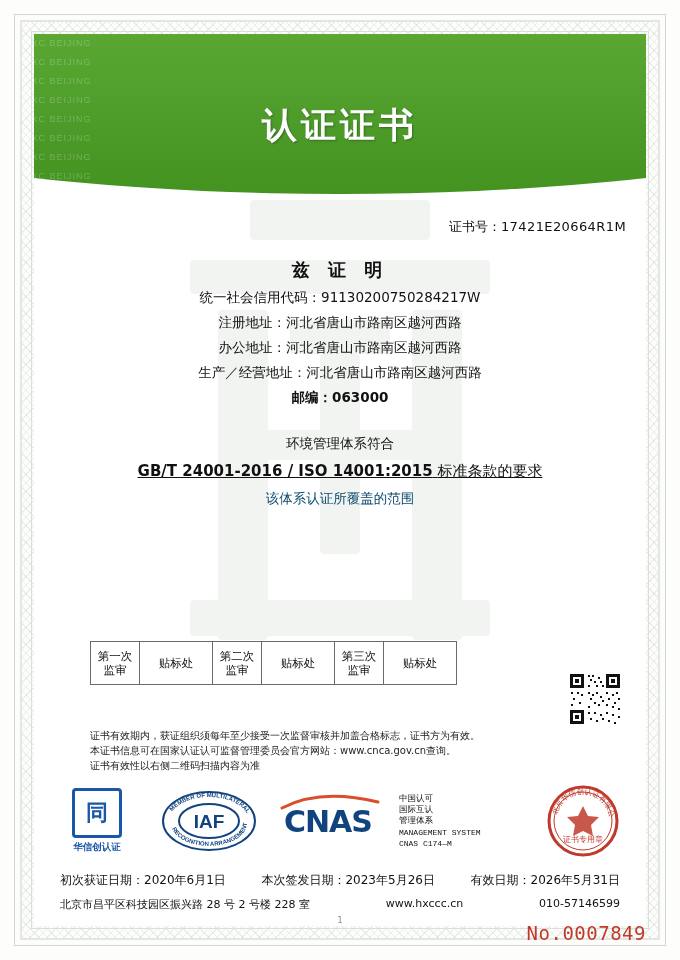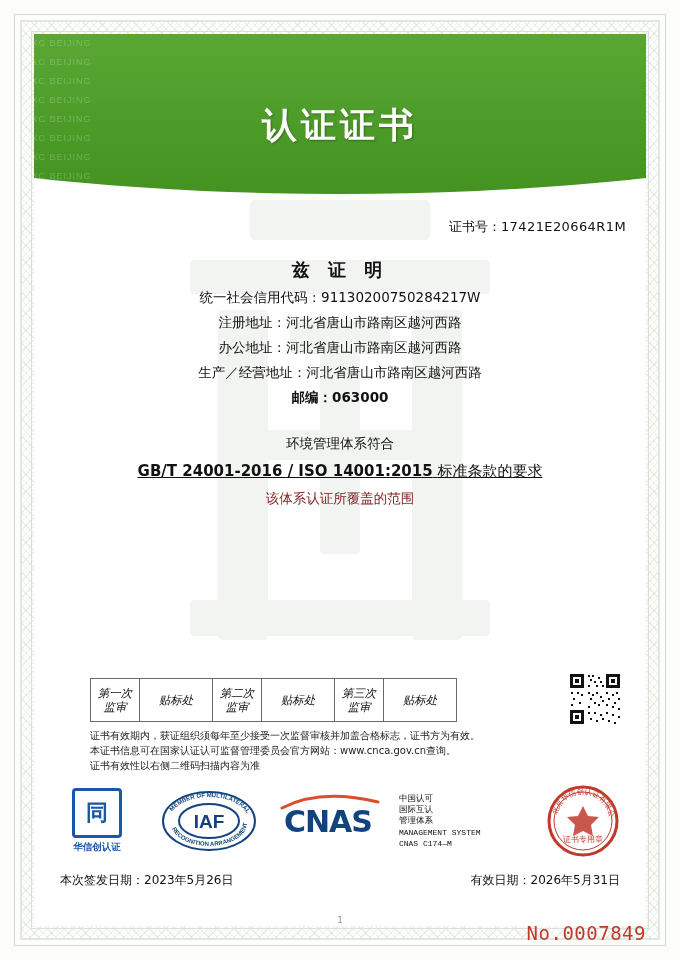--- a/index.html
+++ b/index.html
@@ -174,40 +174,39 @@
     font-size: 15px;
     color: #111;
     margin-top: 9px;
     font-family: "DejaVu Sans", sans-serif;
     text-decoration: underline;
   }
   .std-name b { font-weight: bold; }
   .scope-label {
     text-align: center;
     font-size: 13.5px;
-    color: #7f1d1d;
+    color: #0c4a6e;
     margin-top: 9px;
     font-family: "DejaVu Sans", sans-serif;
   }
   .scope-text {
     text-align: center;
     font-size: 13.5px;
     color: #111;
     margin-top: 9px;
     font-family: "DejaVu Sans", sans-serif;
   }
 
   
   .surv-wrap {
     position: absolute;
     left: 90px;
-    top: 678px;
+    top: 641px;
     width: 352px;
     z-index: 4;
-    font-style: italic;
   }
   table.surv {
     border-collapse: collapse;
     width: 100%;
     table-layout: fixed;
   }
   table.surv td {
     border: 1px solid #6a6a6a;
     height: 40px;
     text-align: center;
@@ -547,21 +546,27 @@
         </text>
         <path d="M37 22 l5 10 11 1 -8 8 2 11 -10 -5 -10 5 2 -11 -8 -8 11 -1 z" fill="#c0392b" opacity="0.85"></path>
         <text x="37" y="58" text-anchor="middle" font-size="8" fill="#c0392b" font-family="'DejaVu Sans',sans-serif">证书专用章</text>
       </svg>
     </div>
 
   </div>
 
   <div class="footer">
     <div class="dates">
+      <span>初次获证日期：2020年6月1日</span>
       <span>本次签发日期：2023年5月26日</span>
       <span>有效日期：2026年5月31日</span>
     </div>
+    <div class="addr">
+      <span>北京市昌平区科技园区振兴路 28 号 2 号楼 228 室</span>
+      <span class="mid">www.hxccc.cn</span>
+      <span>010-57146599</span>
+    </div>
   </div>
 
   <div class="page-num">1</div>
   <div class="serial">No.0007849</div>
 
 </div>
 
 </body></html>

